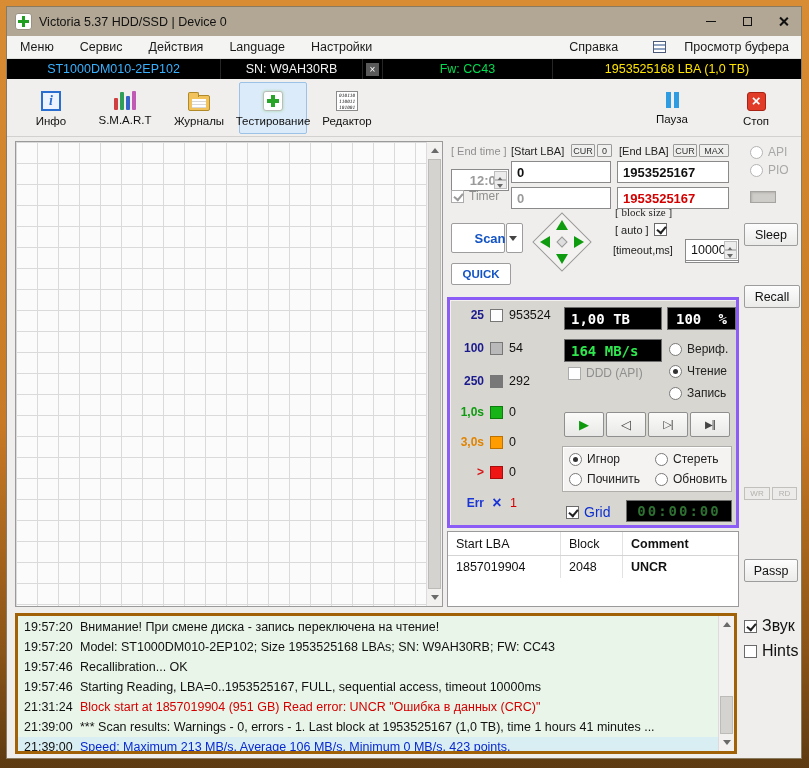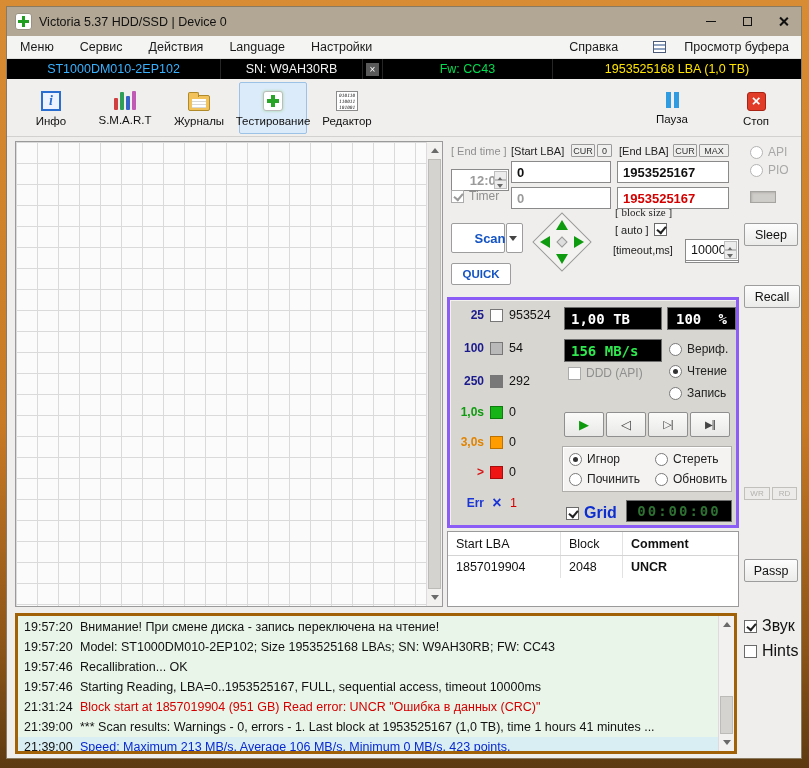--- a/index.html
+++ b/index.html
@@ -145,21 +145,21 @@
 
   .transport { position:absolute; left:114px; top:112px; display:flex; gap:2px; }
   .tp { width:40px; height:25px; background:linear-gradient(#fbfbfa,#e8e8e6); border:1px solid #8f8f8f; border-radius:2px; display:flex; align-items:center; justify-content:center; }
   .g-play::after { content:"▶"; color:#0c9a0c; font-size:13px; }
   .g-prev::after { content:"◁"; color:#444; font-size:13px; }
   .g-next::after { content:"▷|"; color:#444; font-size:11px; letter-spacing:-1px; }
   .g-end::after  { content:"▶||"; color:#444; font-size:10px; letter-spacing:-1px; }
 
   .actbox { position:absolute; left:112px; top:146px; width:170px; height:46px; background:#f4f3f1; border:1px solid #b0aeaa; box-shadow:inset 1px 1px 0 #fff; }
   .grid-chk { position:absolute; left:116px; top:204px; }
-  .grid-chk .lab { color:#0d2fd0; font-weight:bold; font-size:16px;text-align:right; }
+  .grid-chk .lab { color:#0d2fd0; font-weight:normal; font-size:14px;text-align:right; }
 
   
   .dtable { position:absolute; left:0; top:390px; width:292px; height:76px; background:#fff; border:1px solid #9a9a9a; font-size:12.5px; color:#111; }
   .drow { display:flex; height:22px; align-items:center; }
   .drow.head { border-bottom:1px solid #d4d4d4; height:24px; }
   .dc { padding-left:8px; height:100%; display:flex; align-items:center; }
   .dc1 { width:112px; } .dc2 { width:62px; border-left:1px solid #e2e2e2; } .dc3 { flex:1; border-left:1px solid #e2e2e2;font-weight:bold; }
 
   
   .side { position:absolute; left:735px; top:4px; width:59px; height:466px; font-size:12px; color:#9a9a9a; }
@@ -395,21 +395,21 @@
           <span class="leglab">Err</span>
           <span class="xmark"></span>
           <span class="legval red">1</span>
         </div>
 
         <div class="lcd lcd-pos">1,00 TB</div>
         <div class="lcd lcd-pct">
           <span>100</span>
           <span>%</span>
         </div>
-        <div class="lcd lcd-speed">156 MB/s</div>
+        <div class="lcd lcd-speed">164 MB/s</div>
 
         <div class="abs radrow" style="left:219px; top:42px;">
           <span class="radio"></span>
           <span>Вериф.</span>
         </div>
         <div class="abs chkrow gray" style="left:118px; top:66px; font-size:12px;">
           <span class="chkbox dim"></span>
           <span>DDD (API)</span>
         </div>
         <div class="abs radrow" style="left:219px; top:64px;">

